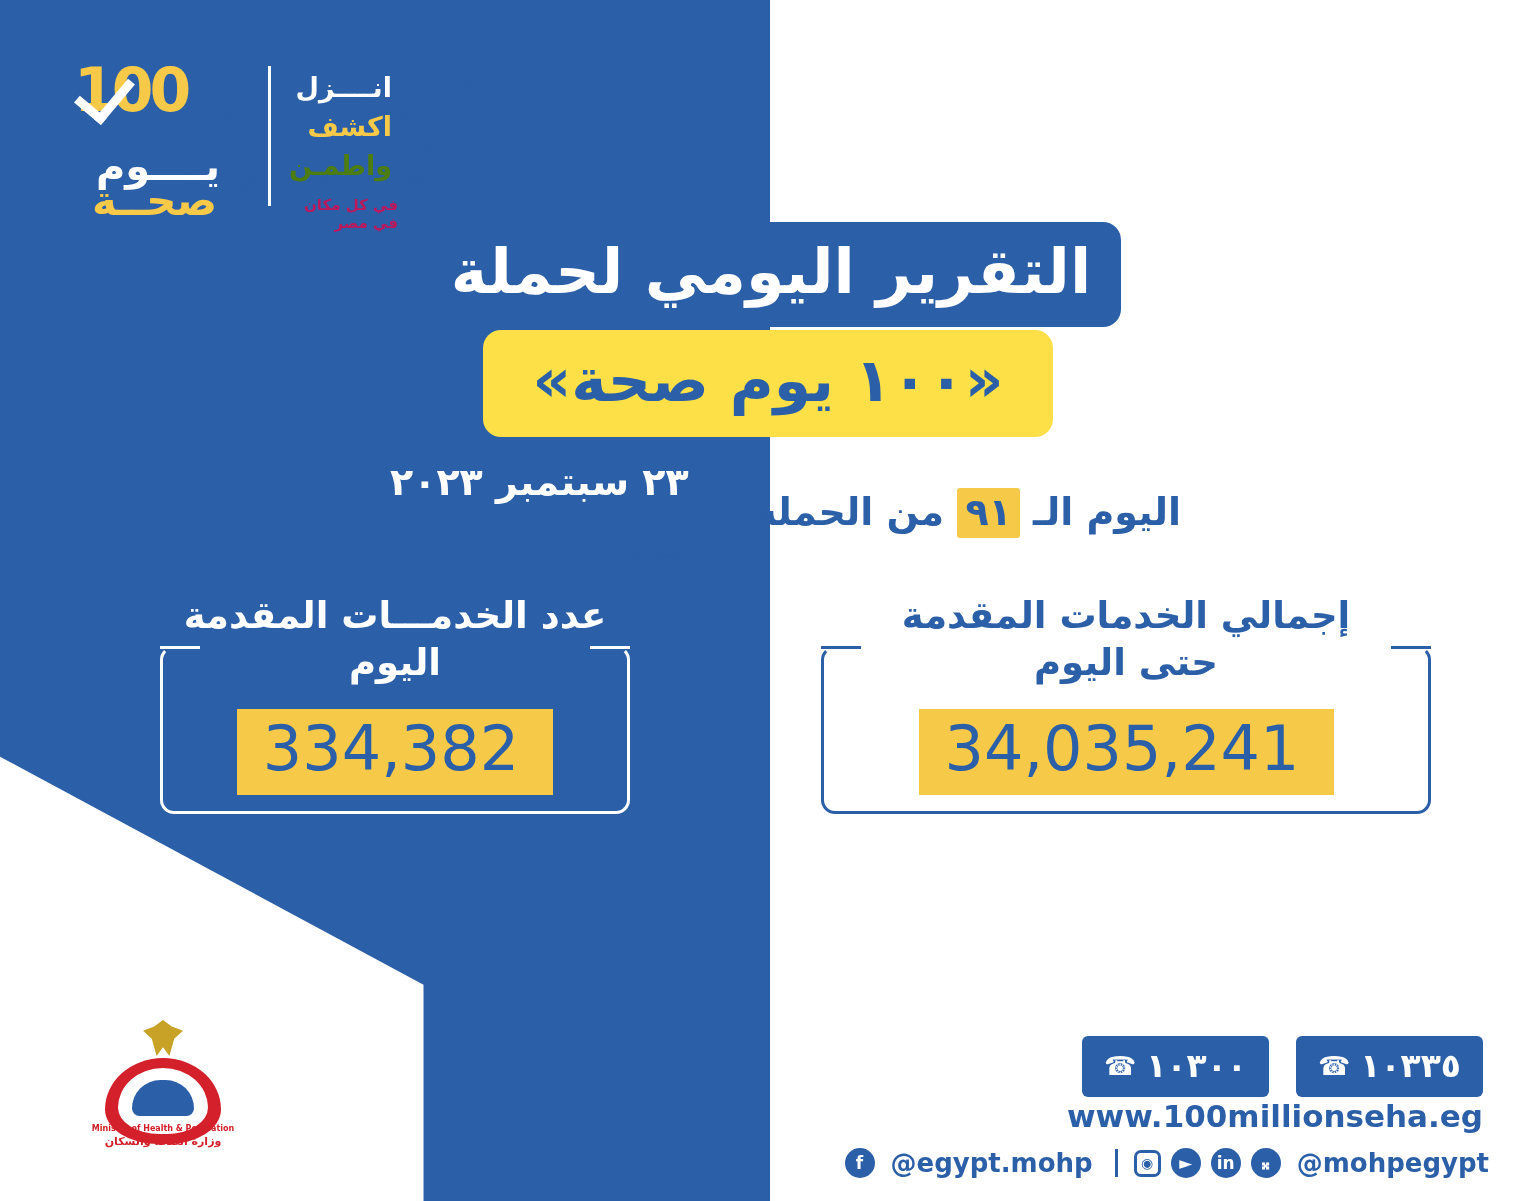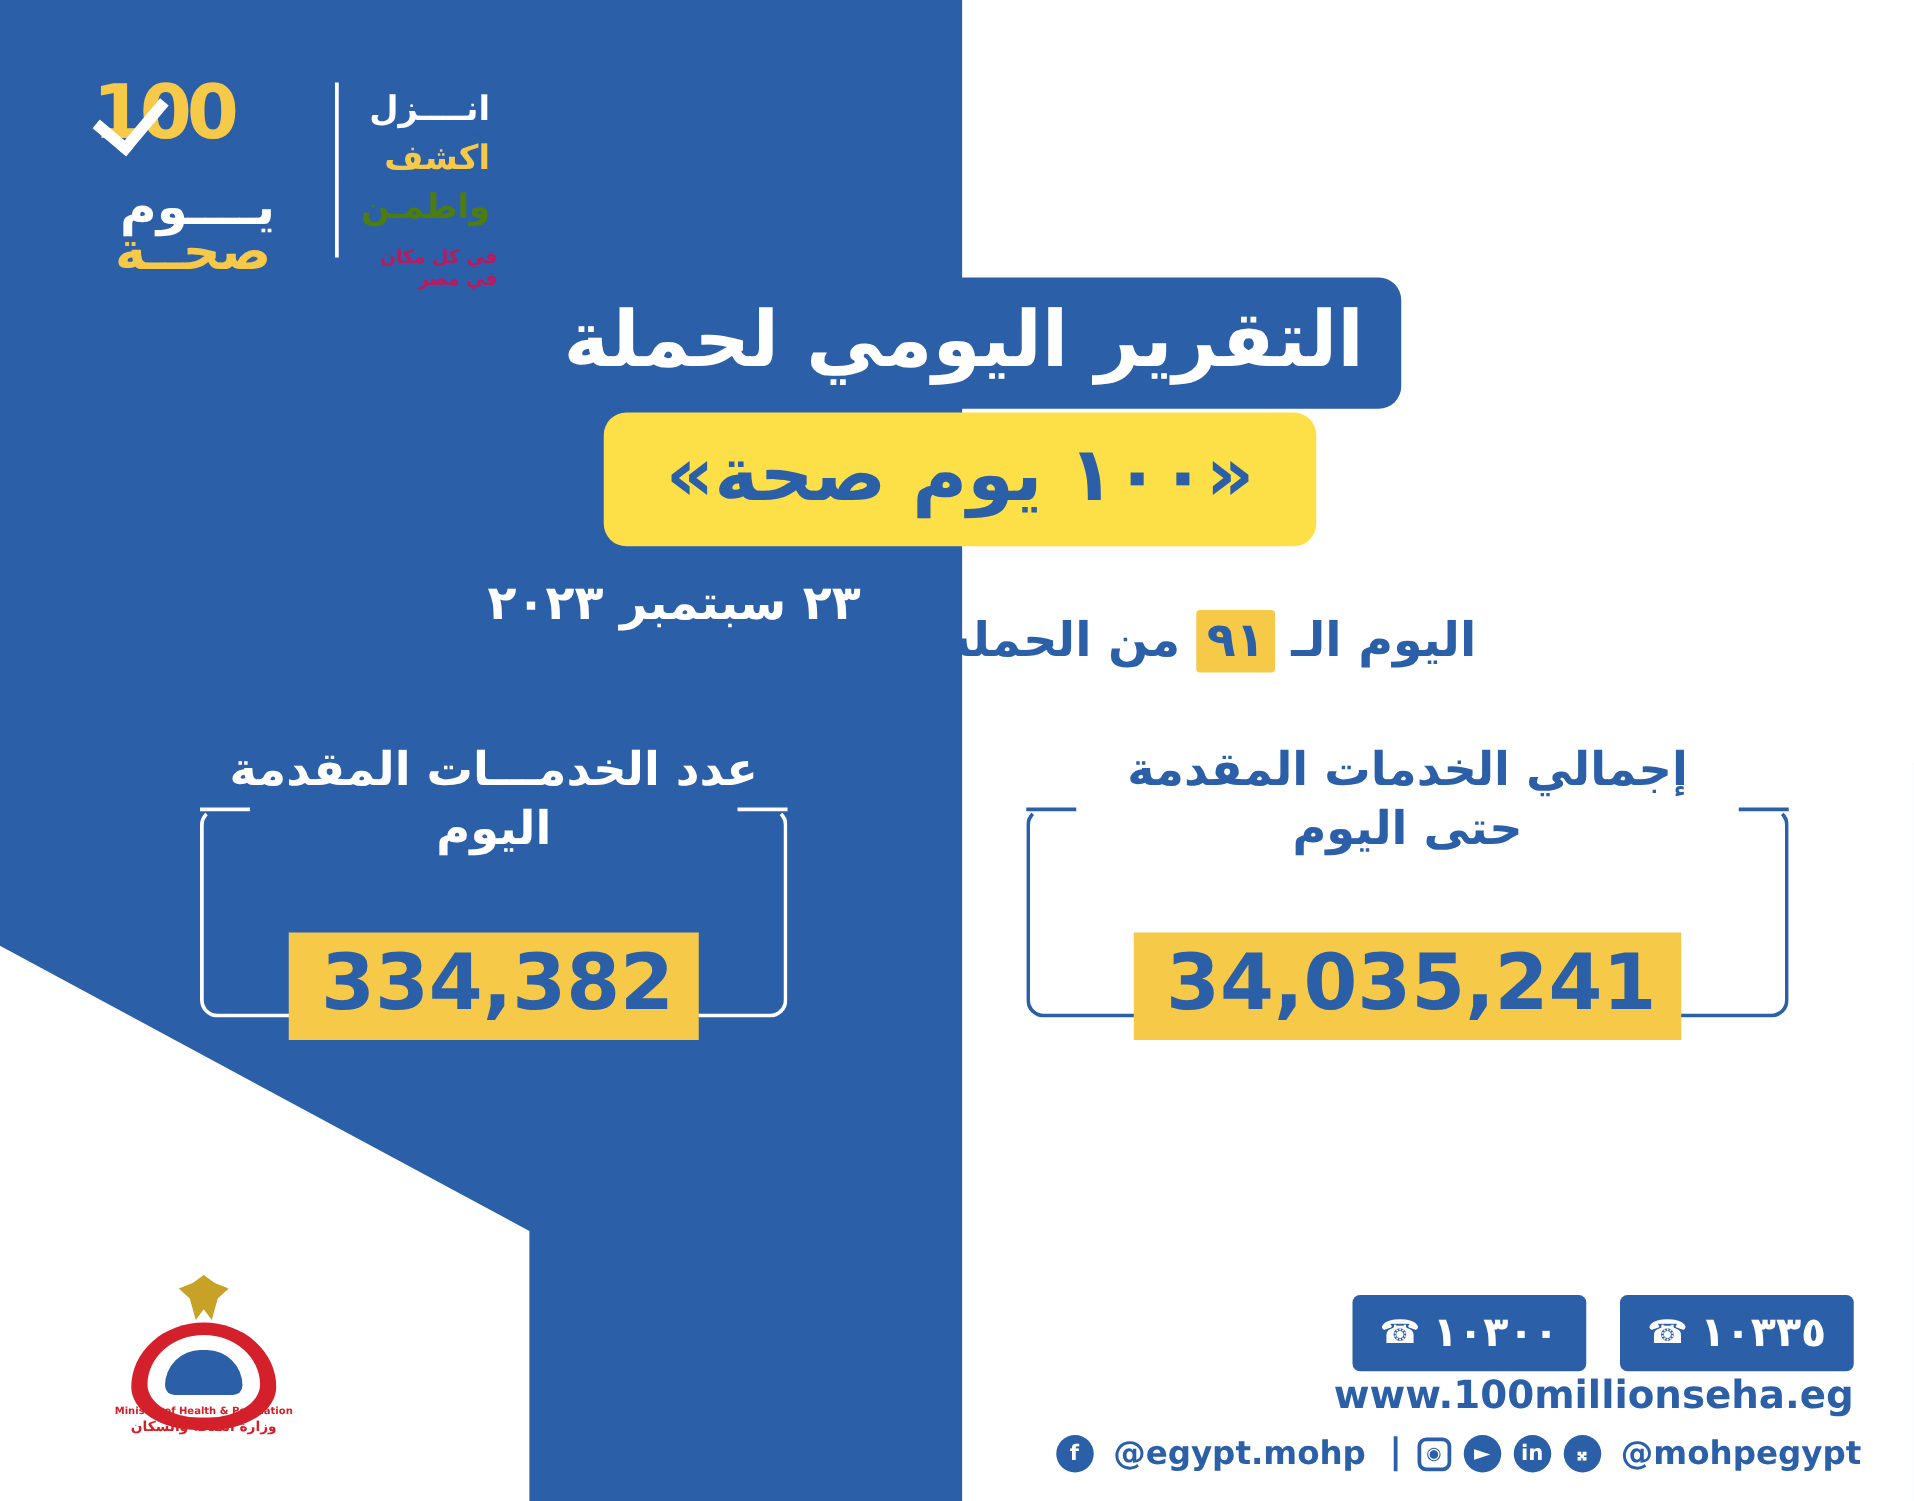--- a/index.html
+++ b/index.html
@@ -220,24 +220,23 @@
   .stat .label {
     font-size: 37px;
     font-weight: bold;
     line-height: 1.28;
     white-space: pre-line;
   }
   .stat .value {
     display: inline-block;
     background: #F7C948;
     font-size: 62px;
-    font-weight: bold;
-    padding: 6px 20px 12px 26px;
+    font-weight: normal;
+    padding: 6px 34px 12px 26px;
     line-height: 1.1;
-    margin-top: 37px;
   }
 
   
   .stat-today {
     top: 592px;
     left: 160px;
     width: 470px;
   }
   .stat-today .label { color: #ffffff; }
   .stat-today .value { color: #2B5FA8; }

